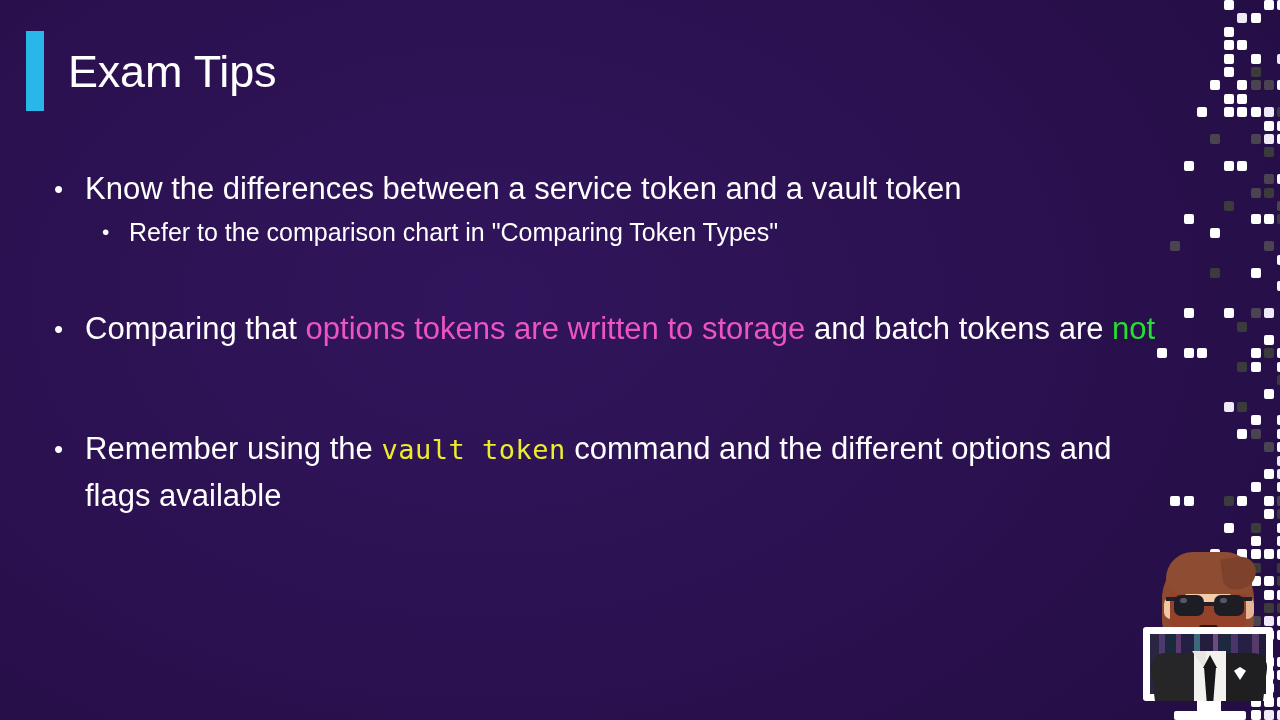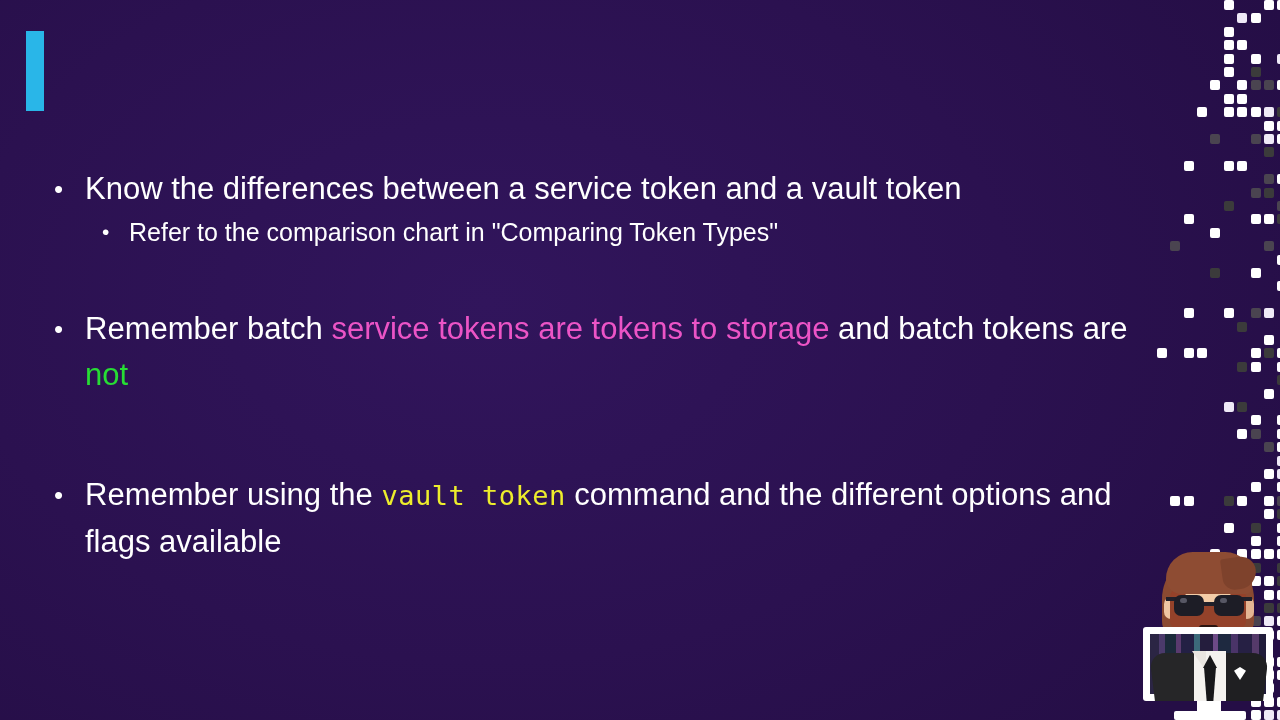--- a/index.html
+++ b/index.html
@@ -379,39 +379,40 @@
       <div class="px w" style="left: 120.6px; top: 696.8px; width: 10px; height: 10px;"></div>
       <div class="px w" style="left: 134px; top: 696.8px; width: 10px; height: 10px;"></div>
       <div class="px w" style="left: 147.4px; top: 696.8px; width: 10px; height: 10px;"></div>
       <div class="px w" style="left: 120.6px; top: 710.2px; width: 10px; height: 10px;"></div>
       <div class="px w2" style="left: 134px; top: 710.2px; width: 10px; height: 10px;"></div>
       <div class="px w2" style="left: 147.4px; top: 710.2px; width: 10px; height: 10px;"></div>
     </div>
 
   <div class="title-row">
     <div class="title-bar"></div>
+    <div class="title-text">Exam Tips</div>
   </div>
 
   <div class="body">
 
     <div class="bullet lvl1">
       <span class="marker">•</span>
       <span class="btext">Know the differences between a service token and a vault token</span>
     </div>
 
     <div class="bullet lvl2">
       <span class="marker">•</span>
       <span class="btext">Refer to the comparison chart in "Comparing Token Types"</span>
     </div>
 
     <div class="gap-a"></div>
 
     <div class="bullet lvl1">
       <span class="marker">•</span>
-      <span class="btext"><span>Remember batch </span><span class="pink">service tokens are tokens to storage</span><span> and batch tokens are </span><span class="green">not</span></span>
+      <span class="btext"><span>Comparing that </span><span class="pink">options tokens are written to storage</span><span> and batch tokens are </span><span class="green">not</span></span>
     </div>
 
     <div class="gap-b"></div>
 
     <div class="bullet lvl1">
       <span class="marker">•</span>
       <span class="btext"><span>Remember using the </span><span class="code">vault token</span><span> command and the different options and flags available</span></span>
     </div>
 
   </div>

